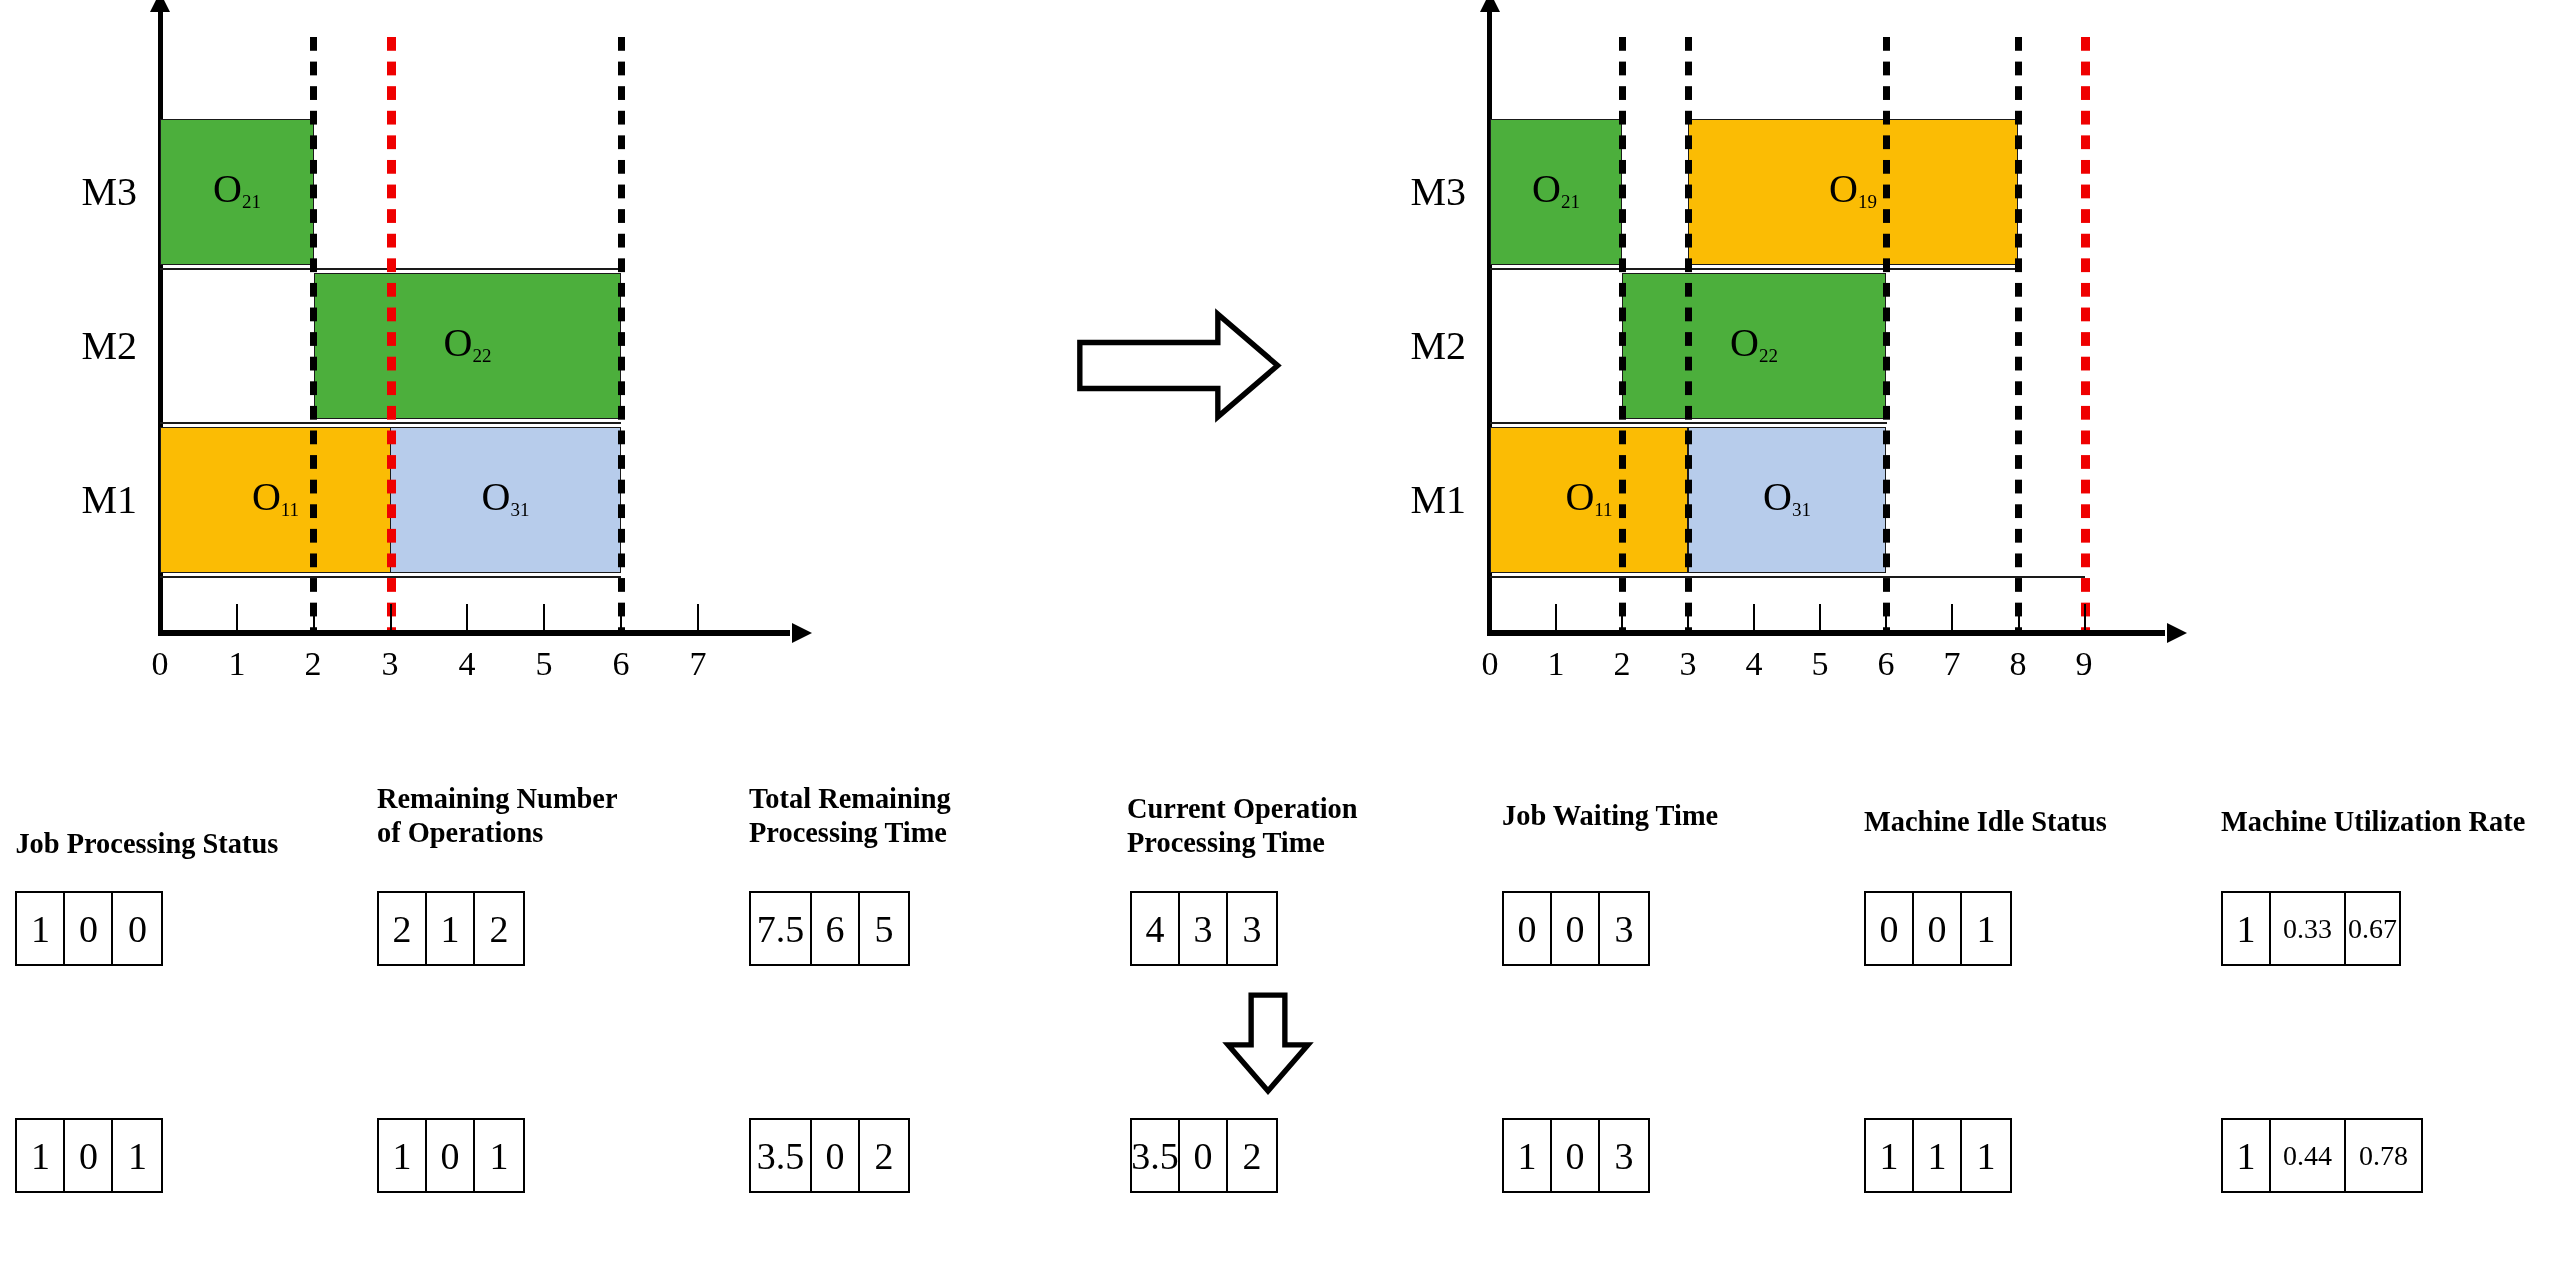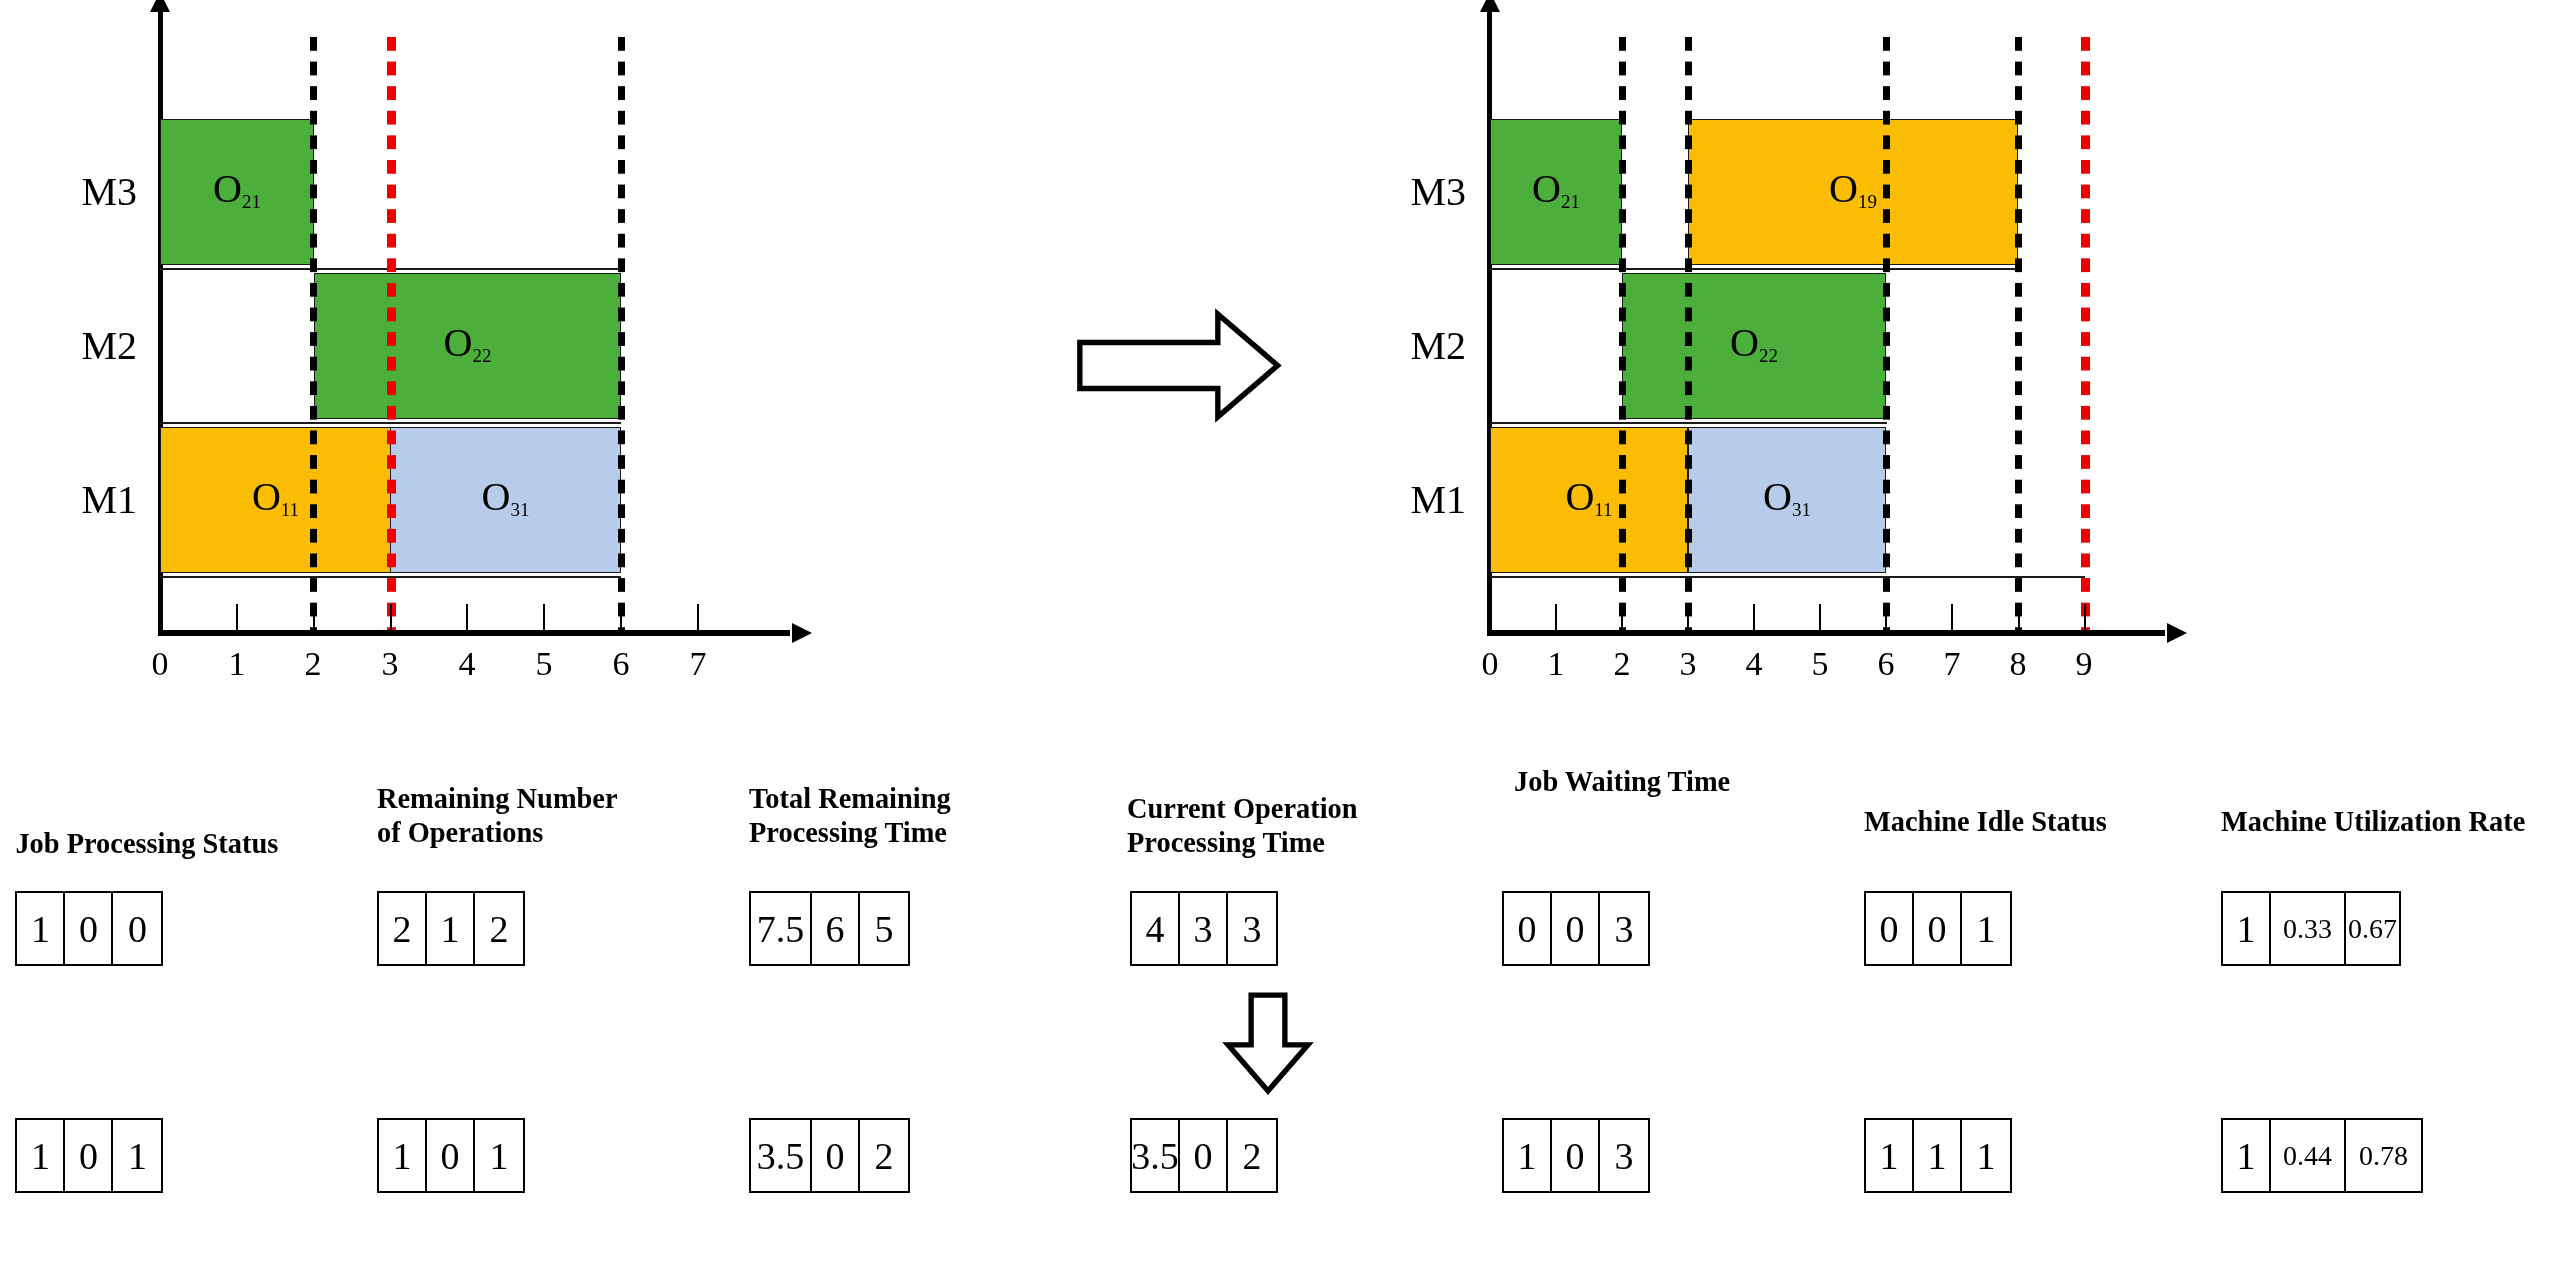--- a/index.html
+++ b/index.html
@@ -198,21 +198,21 @@
     <div class="cells" style="left:1130px;top:891px;height:75px;">
       <div class="cell big" style="width:48px;">4</div>
       <div class="cell big" style="width:48px;">3</div>
       <div class="cell big" style="width:48px;">3</div>
     </div>
     <div class="cells" style="left:1130px;top:1118px;height:75px;">
       <div class="cell big" style="width:48px;">3.5</div>
       <div class="cell big" style="width:48px;">0</div>
       <div class="cell big" style="width:48px;">2</div>
     </div>
-    <div class="feat-title" style="left:1502px;top:765px;margin-left:12px;">Job Waiting Time</div>
+    <div class="feat-title" style="left:1502px;top:799px;">Job Waiting Time</div>
     <div class="cells" style="left:1502px;top:891px;height:75px;">
       <div class="cell big" style="width:48px;">0</div>
       <div class="cell big" style="width:48px;">0</div>
       <div class="cell big" style="width:48px;">3</div>
     </div>
     <div class="cells" style="left:1502px;top:1118px;height:75px;">
       <div class="cell big" style="width:48px;">1</div>
       <div class="cell big" style="width:48px;">0</div>
       <div class="cell big" style="width:48px;">3</div>
     </div>

